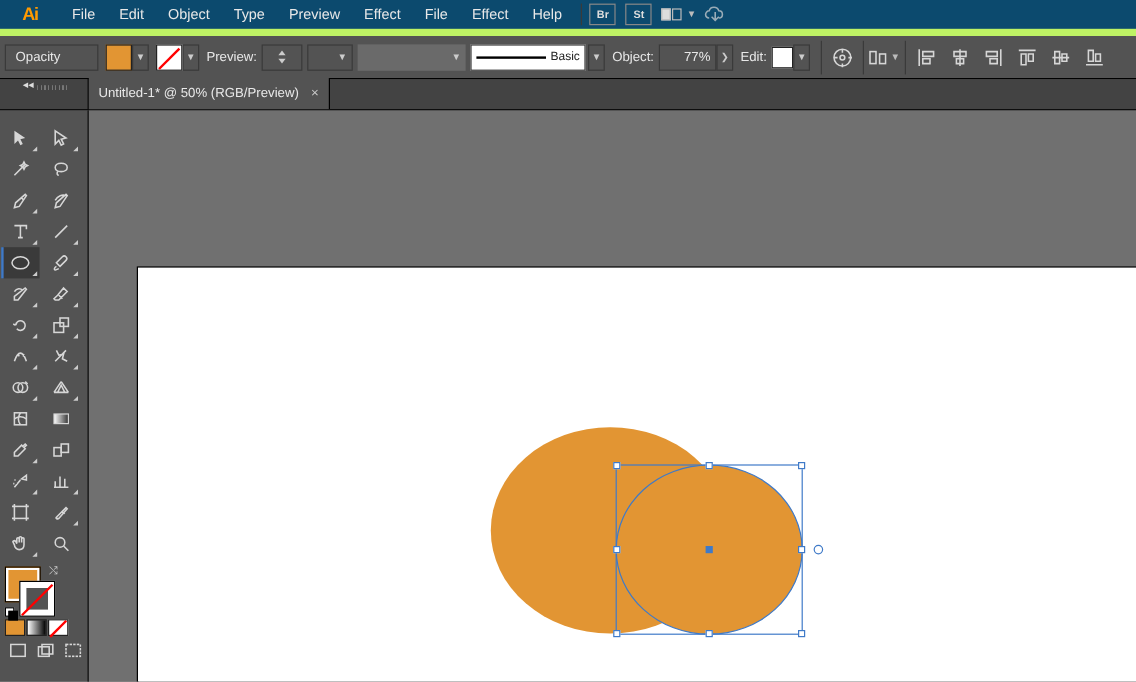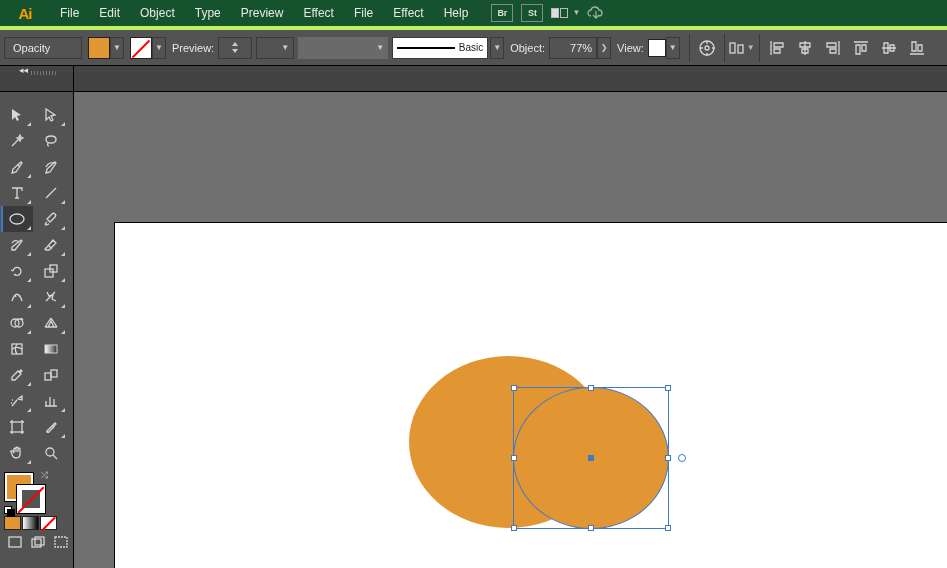--- a/index.html
+++ b/index.html
@@ -1,18 +1,18 @@
 <!DOCTYPE html>
 <html><head>
 <meta charset="utf-8">
 <style>
   *{box-sizing:border-box;margin:0;padding:0;font-family:"Segoe UI",Tahoma,sans-serif;user-select:none}
   body{width:947px;height:568px;background:#535353;overflow:hidden;font-size:12px;color:#e8e8e8}
   
-  .menubar{height:30px;background:#14532d;display:flex;align-items:center;border-bottom:4px solid #bef264}
+  .menubar{height:30px;background:#0c4a6e;display:flex;align-items:center;border-bottom:6px solid #bef264}
   .ai-logo{width:30px;height:20px;margin:0 10px;color:#ff9a00;font-weight:900;font-size:15px;font-style:normal;letter-spacing:-1px;display:flex;align-items:center;justify-content:center}
   .menu-item{padding:0 10px;height:30px;display:flex;align-items:center;cursor:default}
   .menu-sep{width:1px;height:18px;background:#3a3a3a;margin:0 6px}
   .br-box,.st-box{width:22px;height:18px;border:1px solid #888;font-size:9px;font-weight:bold;display:flex;align-items:center;justify-content:center;margin-right:8px;color:#ddd}
   .layout-glyph{display:inline-flex;margin-right:6px}
   .layout-cell{width:8px;height:10px;border:1px solid #bbb;margin-right:1px}
   .chev{margin-left:3px;font-size:8px;color:#bbb}
   .cloud-ic svg{opacity:.7}
 
   
@@ -127,21 +127,21 @@
   <div class="strokew-dd">▼</div>
   <div class="var-stroke">▼</div>
   <div class="brush-box">
     <span class="brush-line"></span>
     <span>Basic</span>
   </div>
   <span class="dd">▼</span>
   <span class="opt-label">Object:</span>
   <div class="opac-val">77%</div>
   <span class="dd">❯</span>
-  <span class="opt-label">View:</span>
+  <span class="opt-label">Edit:</span>
   <span class="style-sw"></span>
   <span class="dd">▼</span>
   <div class="opt-sep"></div>
   <div class="opt-icon">
     <svg width="18" height="18">
         <circle cx="9" cy="9" r="7" class="ico"></circle>
         <circle cx="9" cy="9" r="2" class="ico"></circle>
         <path class="ico" d="M9 2v3M9 14v3M2 9h3M14 9h3"></path>
       </svg>
   </div>
@@ -183,20 +183,24 @@
       <svg width="16" height="16">
         <path class="ico" d="M1 14h14M3 2h4v9H3zM9 5h4v6H9z"></path>
       </svg>
     </div>
 </div>
 
 <div class="tabrow">
   <div class="panel-flyout">
     <span class="flyout-tog">◂◂</span>
     <span class="grip"></span>
+  </div>
+  <div class="doc-tab">
+    <span>Untitled-1* @ 50% (RGB/Preview)</span>
+    <span class="doc-close">×</span>
   </div>
   <div class="rest"></div>
 </div>
 
 <div class="tools">
   <div class="tools-head"></div>
   <div class="tool-row">
     <div class="tool">
         <svg width="16" height="16">
           <path d="M3 2l9 6-4 1 2 4-2 1-2-4-3 3z" fill="#d6d6d6"></path>

